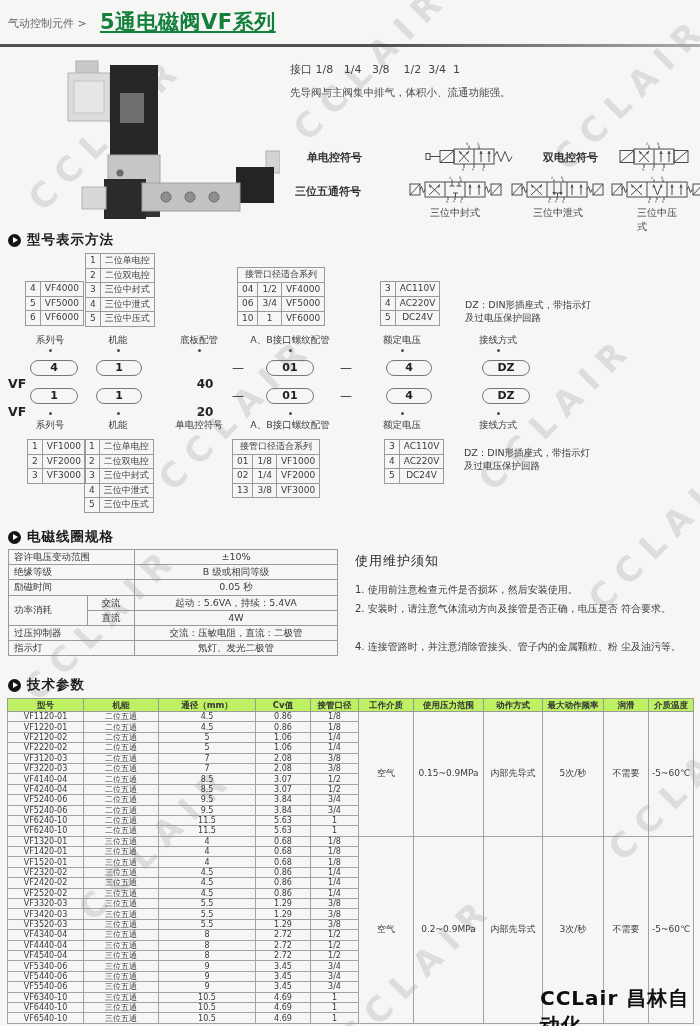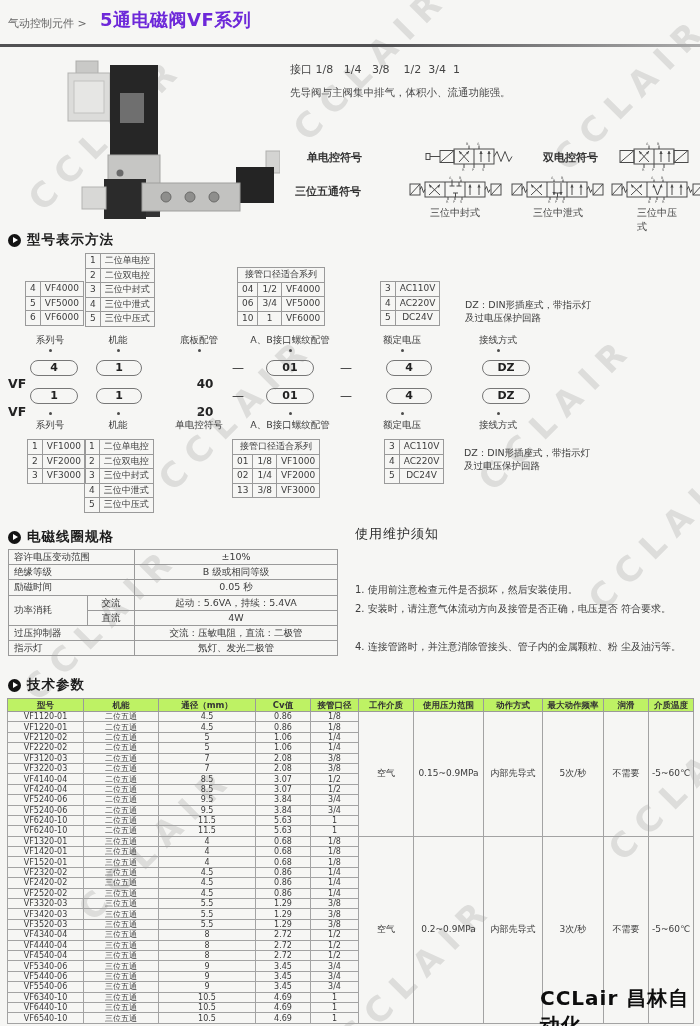--- a/index.html
+++ b/index.html
@@ -2,21 +2,21 @@
 <html><head>
 <meta charset="utf-8">
 <style>
   html,body{margin:0;padding:0;}
   body{font-family:"DejaVu Sans","Liberation Sans",sans-serif;background:#e9e9e7;}
   #page{position:relative;width:700px;height:1026px;background:#f6f6f4;overflow:hidden;margin:0 auto;color:#3c3c3c;}
   .abs{position:absolute;z-index:2;}
   .wm{position:absolute;z-index:1;font-weight:bold;font-size:34px;letter-spacing:11px;color:#dddddb;transform:rotate(-45deg);transform-origin:left top;white-space:nowrap;pointer-events:none;}
   
   .crumb{font-size:11px;color:#666;}
-  .title{font-size:18px;font-weight:bold;color:#6d28d9;letter-spacing:0.5px;}
+  .title{font-size:21px;font-weight:bold;color:#15803d;letter-spacing:0.5px;text-decoration:underline;}
   .rule{height:3px;background:linear-gradient(to right,#515153,#515153 55%,#ababab);}
   
   .ports{font-size:11px;color:#444;white-space:pre;}
   .feat{font-size:10.5px;color:#4a4a4a;}
   .symlabel{font-size:11px;color:#333;font-weight:bold;}
   .symcap{font-size:10px;color:#444;}
   svg.sym line,svg.sym polyline,svg.sym rect,svg.sym path{stroke:#4a4a4a;stroke-width:1;fill:none;}
   svg.sym polygon{fill:#4a4a4a;stroke:none;}
   svg.sym text{fill:#555;font-size:3.5px;stroke:none;font-family:"DejaVu Sans",sans-serif;}
   
@@ -512,21 +512,21 @@
         <td class="lbl" colspan="2">过压抑制器</td>
         <td>交流：压敏电阻，直流：二极管</td>
       </tr>
       <tr>
         <td class="lbl" colspan="2">指示灯</td>
         <td>氖灯、发光二极管</td>
       </tr>
     </tbody>
   </table>
 
-  <div class="abs mtitle" style="left:355px;top:525px">使用维护须知</div>
+  <div class="abs mtitle" style="left:355px;top:552px">使用维护须知</div>
   <div class="abs mitem" style="left:355px;top:580px">1. 使用前注意检查元件是否损坏，然后安装使用。</div>
   <div class="abs mitem" style="left:355px;top:599px">2. 安装时，请注意气体流动方向及接管是否正确，电压是否 符合要求。</div>
   <div class="abs mitem" style="left:355px;top:637px">4. 连接管路时，并注意消除管接头、管子内的金属颗粒、粉 尘及油污等。</div>
 
   <div class="abs sect" style="left:8px;top:676px">
     <span class="bullet"></span>
     <span class="t">技术参数</span>
   </div>
   <table class="tech abs" style="left:7px;top:698px">
     <colgroup>

